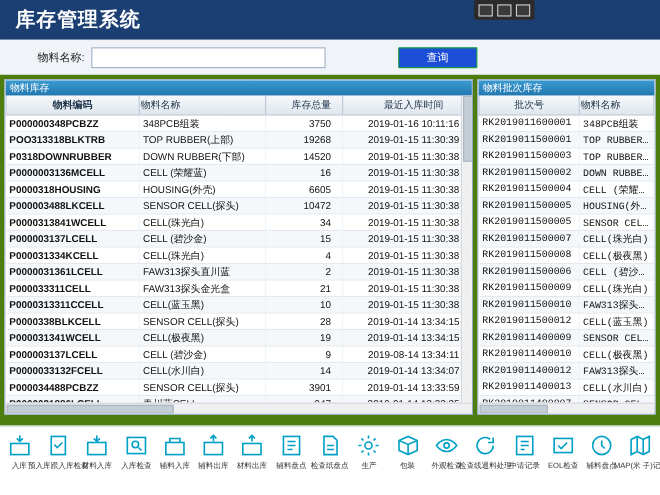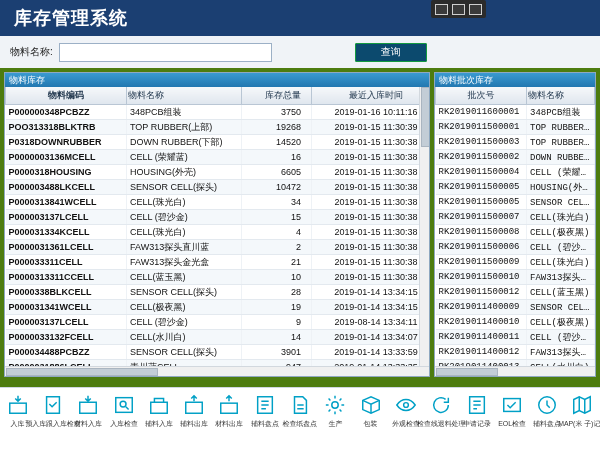--- a/index.html
+++ b/index.html
@@ -28,29 +28,29 @@
   }
   .winbtns span{
     display:block;width:11px;height:9px;border:1px solid #cfcfcf;background:#3a3a3a;
   }
 
   
   .searchbar{
     height:32px;background:#f0f3f7;border-bottom:1px solid #c8d2df;
     display:flex;align-items:center;padding:0 10px;gap:6px;
   }
-  .searchbar .lbl{font-size:10px;color:#222;}
+  .searchbar .lbl{font-size:10px;color:#222;margin-left:24px;}
   .searchbar input{
     width:205px;height:17px;border:1px solid #9cb0c6;background:#fff;
     font-size:10px;padding:0 3px;outline:none;
   }
   .btn-query{
-    width:72px;height:19px;background:#0c4a6e;border:1px solid #149a40;
+    width:72px;height:19px;background:#1d4ed8;border:1px solid #149a40;
     color:#fff;font-size:10px;cursor:pointer;border-radius:1px;
-    margin-left:77px;
+    margin-left:60px;
   }
 
   
   .main{
     position:absolute;top:68px;left:0;right:0;bottom:63px;
     display:flex;background:#4d7c0f;padding:4px 4px 10px 4px;box-sizing:border-box;gap:4px;
   }
   .panel{
     background:#ffffff;border:1px solid #8fa8c0;display:flex;flex-direction:column;
     overflow:hidden;
@@ -326,24 +326,20 @@
               </tr>
               <tr>
                 <td class="r-code">RK2019011400009</td>
                 <td class="r-name">SENSOR CELL(探头</td>
               </tr>
               <tr>
                 <td class="r-code">RK2019011400010</td>
                 <td class="r-name">CELL(极夜黑)</td>
               </tr>
               <tr>
-                <td class="r-code">RK2019011400011</td>
-                <td class="r-name">CELL (碧沙金)</td>
-              </tr>
-              <tr>
                 <td class="r-code">RK2019011400012</td>
                 <td class="r-name">FAW313探头光盒</td>
               </tr>
               <tr>
                 <td class="r-code">RK2019011400013</td>
                 <td class="r-name">CELL(水川白)</td>
               </tr>
               <tr>
                 <td class="r-code">RK2019011400007</td>
                 <td class="r-name">SENSOR CELL(探头</td>

